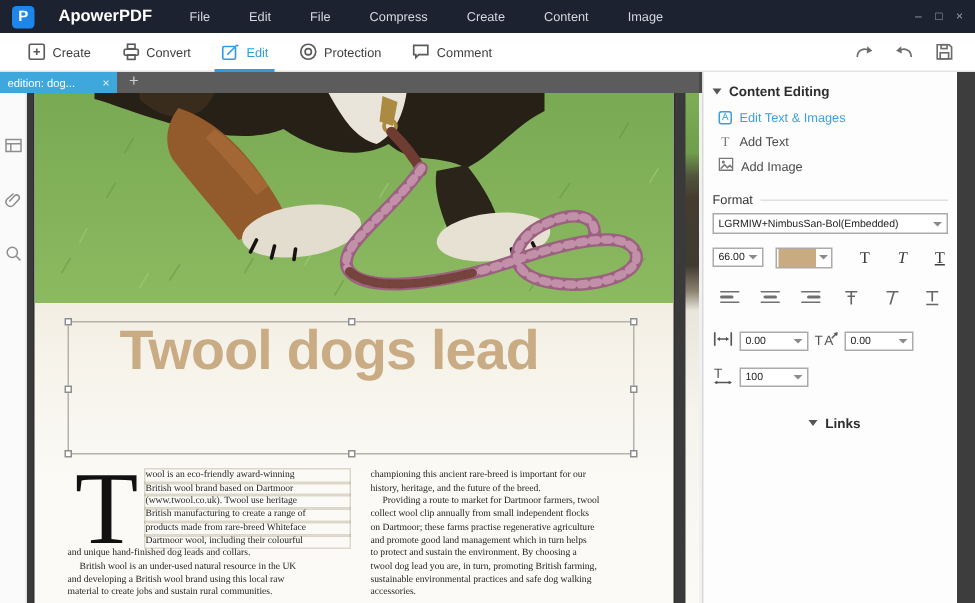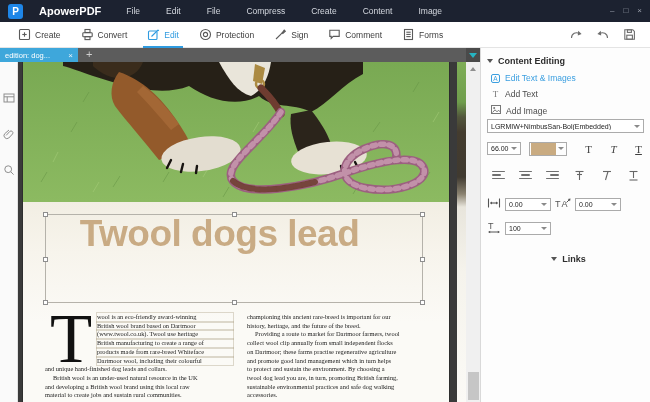--- a/index.html
+++ b/index.html
@@ -70,21 +70,21 @@
 
   .page2 { position:absolute; left:439px; top:0; width:11px; height:340px;
     background:linear-gradient(to bottom,#7fae57 0px,#6f9e4c 40px,#52563c 55px,#443c2f 70px,#403a30 115px,#8a8270 132px,#e8e5dc 145px,#f5f3ec 210px,#fbfaf6 340px); }
 
   .vscroll { position:absolute; right:0; top:0; width:14px; height:340px; background:#f0f0f0; }
   .vscroll .up { height:13px; display:flex; align-items:center; justify-content:center; }
   .vscroll .up i { width:0; height:0; border-left:3.5px solid transparent; border-right:3.5px solid transparent; border-bottom:4.5px solid #8f8f8f; }
   .vscroll .thumb { position:absolute; left:1.5px; width:11px; height:28px; top:310px; background:#c6c6c6; }
 
   
-  .rpanel { position:absolute; left:480px; top:48px; width:170px; height:354px; background:#fdfdfd;
+  .rpanel { position:absolute; left:468px; top:48px; width:170px; height:354px; background:#fdfdfd;
     border-left:1px solid #d9d9d9; font-size:8.5px; color:#3b3b3b; }
   .sect-head { display:flex; align-items:center; gap:5px; margin:8px 0 4px 6px; font-weight:bold; font-size:9px; color:#2e2e2e; }
   .caret { width:0; height:0; border-left:3.5px solid transparent; border-right:3.5px solid transparent; border-top:4px solid #555; }
   .pitem { display:flex; align-items:center; gap:5px; padding:3px 0 3px 10px; color:#4a4a4a; }
   .pitem.active { color:#3b9fe0;align-items:flex-end; }
   .aicon { width:9px; height:9px; border:1px solid #3b9fe0; border-radius:2px; color:#3b9fe0;
     font-size:6.5px; display:flex; align-items:center; justify-content:center; }
   .ticn { font-family:"Liberation Serif",serif; font-size:9px; color:#777; width:9px; text-align:center; }
   .fmt-head { display:flex; align-items:center; gap:5px; margin:9px 6px 4px 6px; }
   .fmt-head .t { font-size:8.5px; color:#333; }
@@ -175,44 +175,24 @@
       <svg width="13" height="13" viewBox="0 0 13 13" fill="none" stroke="#5a5a5a" stroke-width="1.1">
         <circle cx="6.5" cy="6.5" r="5"></circle>
           <circle cx="6.5" cy="6.5" r="2.1"></circle>
         </svg>
     </span>
     <span class="lbl">Protection</span>
   </div>
   <div class="titem">
     <span class="ticon">
       <svg width="13" height="13" viewBox="0 0 13 13" fill="none" stroke="#5a5a5a" stroke-width="1.1">
-        <line x1="2" y1="11" x2="8.2" y2="4.8"></line>
-          <path d="M8.2,4.8 L10.2,2.2 L11.3,3.3 L8.8,5.4 Z" fill="#5a5a5a"></path>
-        </svg>
-    </span>
-    <span class="lbl">Sign</span>
-  </div>
-  <div class="titem">
-    <span class="ticon">
-      <svg width="13" height="13" viewBox="0 0 13 13" fill="none" stroke="#5a5a5a" stroke-width="1.1">
         <path d="M1.8,2.2 h9.4 v6.2 h-6 l-2,2 v-2 h-1.4 z"></path>
         </svg>
     </span>
     <span class="lbl">Comment</span>
-  </div>
-  <div class="titem">
-    <span class="ticon">
-      <svg width="13" height="13" viewBox="0 0 13 13" fill="none" stroke="#5a5a5a" stroke-width="1.1">
-        <rect x="2.5" y="1.5" width="8" height="10"></rect>
-          <line x1="4.3" y1="4.2" x2="8.7" y2="4.2"></line>
-          <line x1="4.3" y1="6.4" x2="8.7" y2="6.4"></line>
-          <line x1="4.3" y1="8.6" x2="8.7" y2="8.6"></line>
-        </svg>
-    </span>
-    <span class="lbl">Forms</span>
   </div>
 
   <div class="tb-right">
     <span class="ricon">
       <svg width="14" height="13" viewBox="0 0 14 13" fill="none" stroke="#6d6d6d" stroke-width="1.1">
         <path d="M2.5,10 C2.5,5.5 7,3.5 10.5,5.8"></path>
           <polygon points="9.2,2.8 12.6,5.9 8.8,7.6" fill="#6d6d6d" stroke="none"></polygon>
         </svg>
     </span>
     <span class="ricon">
@@ -407,20 +387,24 @@
     <span>
       <svg width="10" height="9" viewBox="0 0 10 9" fill="none" stroke="#777" stroke-width="1">
         <rect x="0.5" y="0.5" width="9" height="8"></rect>
           <circle cx="3.2" cy="3" r="1" fill="#777" stroke="none"></circle>
           <path d="M1.5,7.5 L4,4.8 L6,6.8 L7.6,5.2 L9,6.8"></path>
         </svg>
     </span>
     <span>Add Image</span>
   </div>
 
+  <div class="fmt-head">
+    <span class="t">Format</span>
+    <span class="rule"></span>
+  </div>
 
   <div class="fontrow">
     <div class="sel">
       <span class="val">LGRMIW+NimbusSan-Bol(Embedded)</span>
       <i class="sc"></i>
     </div>
   </div>
 
   <div class="sizerow">
     <div class="sel size">

